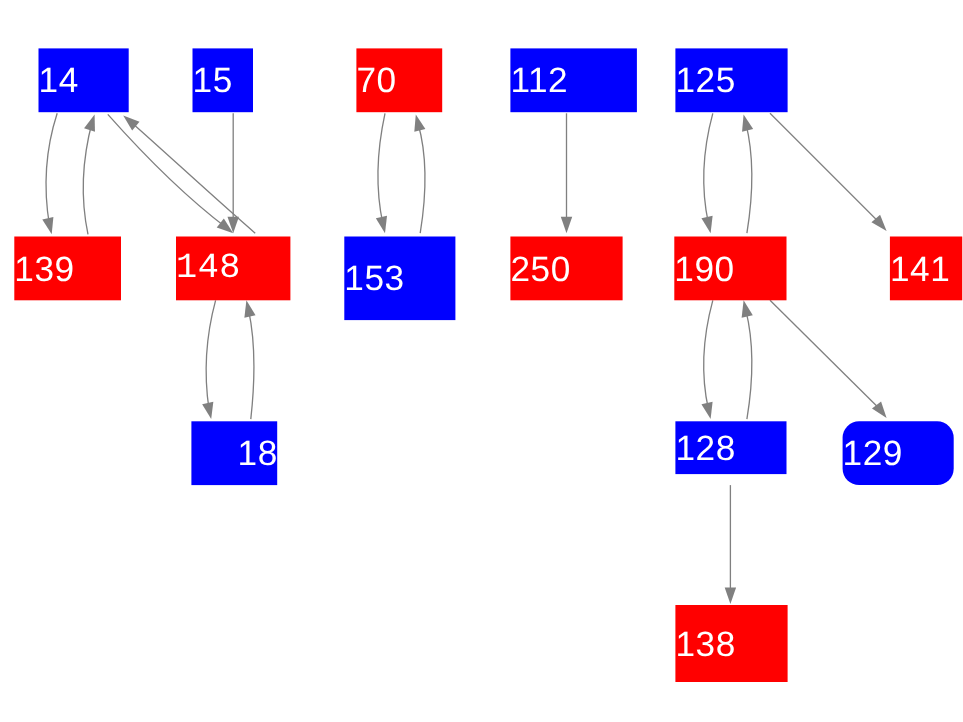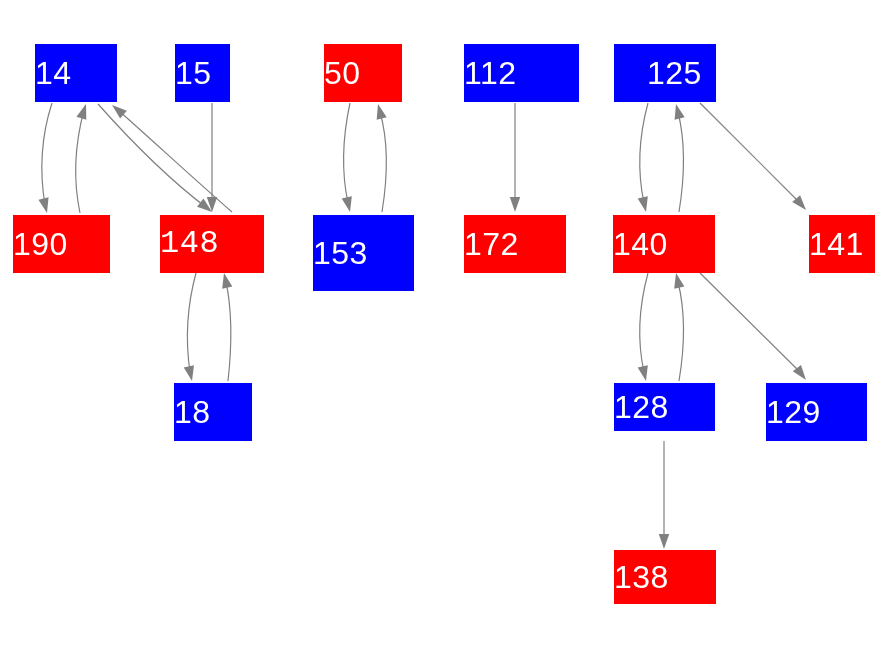--- a/index.html
+++ b/index.html
@@ -116,52 +116,52 @@
       </g>
     </svg>
   <div id="node-layer">
       <div class="node node-blue" style="left: 35px; top: 44px; width: 82px; height: 58px;">
         <span class="node-label">14</span>
       </div>
       <div class="node node-blue" style="left: 175px; top: 44px; width: 55px; height: 58px;">
         <span class="node-label">15</span>
       </div>
       <div class="node node-red" style="left: 324px; top: 44px; width: 78px; height: 58px;">
-        <span class="node-label">50</span>
+        <span class="node-label">70</span>
       </div>
       <div class="node node-blue" style="left: 464px; top: 44px; width: 115px; height: 58px;">
         <span class="node-label">112</span>
       </div>
-      <div class="node node-blue" style="left: 614px; top: 44px; width: 102px; height: 58px; padding-left: 33px;">
+      <div class="node node-blue" style="left: 614px; top: 44px; width: 102px; height: 58px;">
         <span class="node-label">125</span>
       </div>
       <div class="node node-red" style="left: 13px; top: 215px; width: 97px; height: 58px;">
-        <span class="node-label">190</span>
+        <span class="node-label">139</span>
       </div>
       <div class="node node-red" style="left: 160px; top: 215px; width: 104px; height: 58px; font-family: Liberation Mono, monospace;">
         <span class="node-label">148</span>
       </div>
       <div class="node node-blue" style="left: 313px; top: 215px; width: 101px; height: 76px;">
         <span class="node-label">153</span>
       </div>
       <div class="node node-red" style="left: 464px; top: 215px; width: 102px; height: 58px;">
-        <span class="node-label">172</span>
+        <span class="node-label">250</span>
       </div>
       <div class="node node-red" style="left: 613px; top: 215px; width: 102px; height: 58px;">
-        <span class="node-label">140</span>
+        <span class="node-label">190</span>
       </div>
       <div class="node node-red" style="left: 809px; top: 215px; width: 118px; height: 58px;">
         <span class="node-label">141</span>
       </div>
-      <div class="node node-blue" style="left: 174px; top: 383px; width: 78px; height: 58px;">
+      <div class="node node-blue" style="left: 174px; top: 383px; width: 78px; height: 58px; padding-left: 42px;">
         <span class="node-label">18</span>
       </div>
       <div class="node node-blue" style="left: 614px; top: 383px; width: 101px; height: 48px;">
         <span class="node-label">128</span>
       </div>
-      <div class="node node-blue" style="left: 766px; top: 383px; width: 101px; height: 58px;">
+      <div class="node node-blue" style="left: 766px; top: 383px; width: 101px; height: 58px; border-radius: 15px;">
         <span class="node-label">129</span>
       </div>
-      <div class="node node-red" style="left: 614px; top: 550px; width: 102px; height: 54px;">
+      <div class="node node-red" style="left: 614px; top: 550px; width: 102px; height: 70px;">
         <span class="node-label">138</span>
       </div>
     </div>
 </div>
 
 </body></html>

